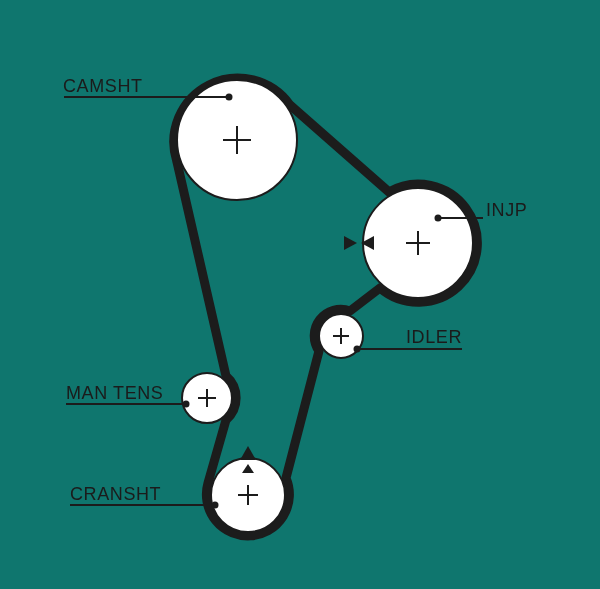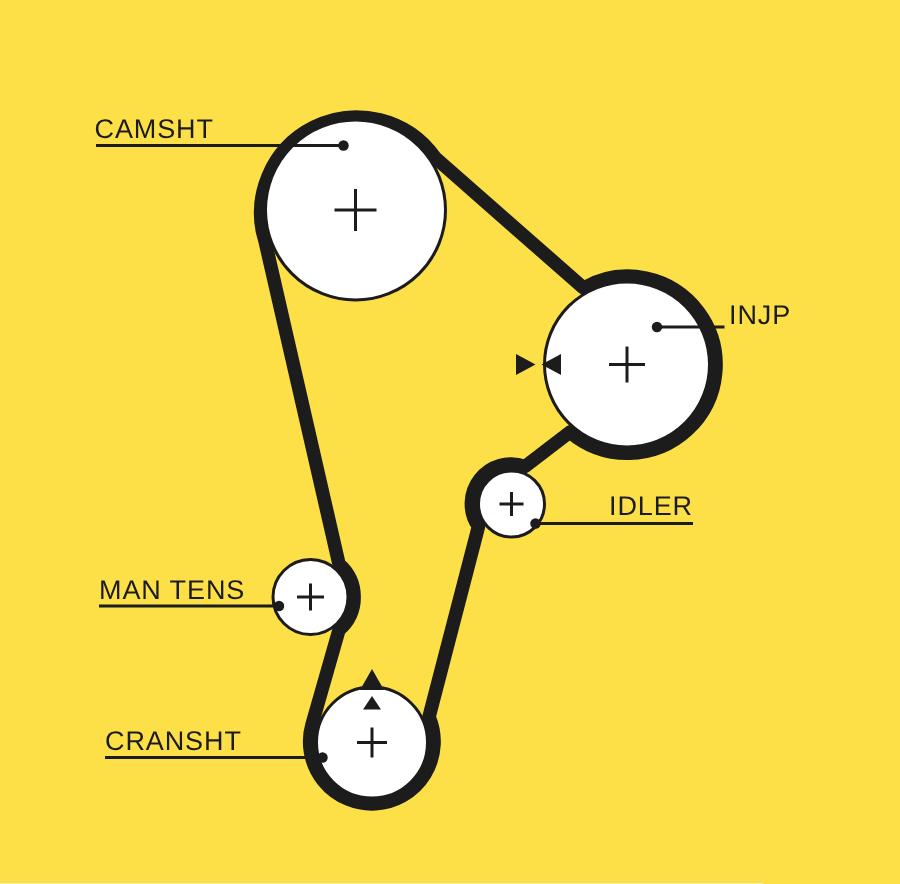--- a/index.html
+++ b/index.html
@@ -4,21 +4,21 @@
 <style>
   html, body {
     margin: 0;
     padding: 0;
     background: #ffffff;
   }
   .diagram-canvas {
     position: relative;
     width: 600px;
     height: 589px;
-    background: #fde047;
+    background: #0f766e;
     overflow: hidden;
   }
   svg {
     display: block;
   }
   .pulley-label {
     font-family: "Liberation Sans", sans-serif;
     font-size: 18px;
     letter-spacing: 0.6px;
     fill: #1b1b1b;

